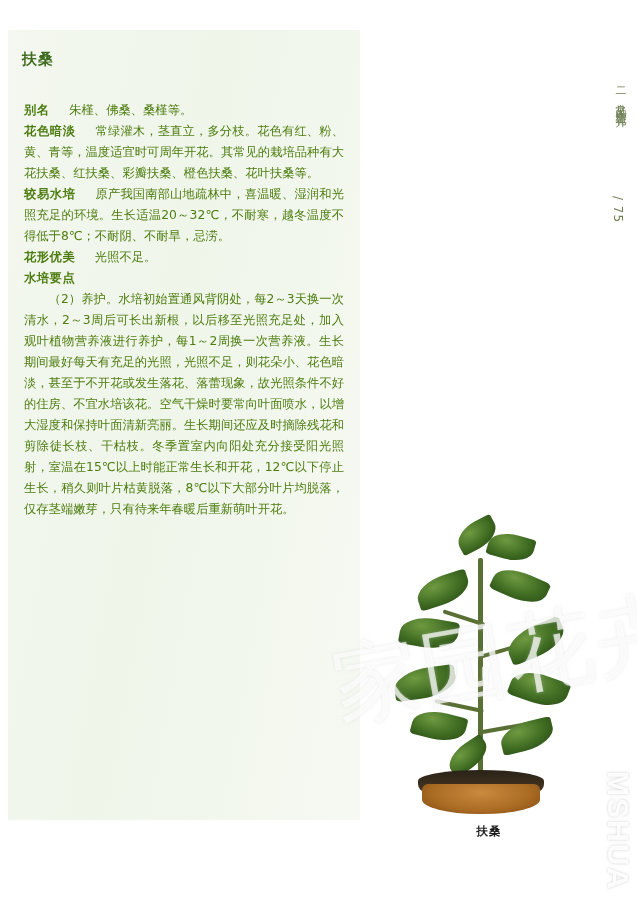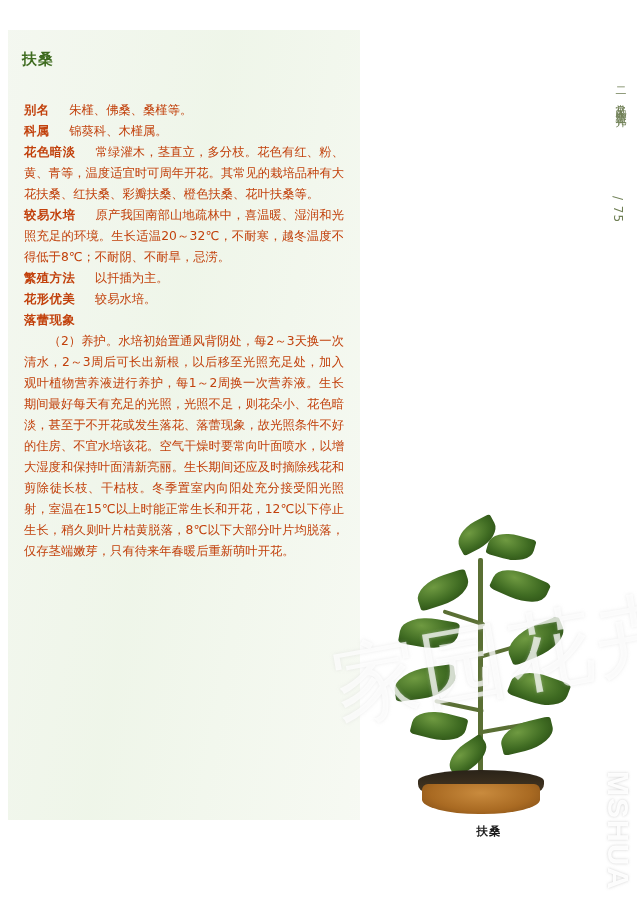--- a/index.html
+++ b/index.html
@@ -74,21 +74,21 @@
   }
 
   
   #body {
     position: absolute;
     left: 24px;
     top: 100px;
     width: 320px;
     font-size: 12.3px;
     line-height: 21px;
-    color: #c2410c;
+    color: #4d7c0f;
     text-align: justify;
   }
   #body p {
     margin: 0;
     text-indent: 2em;
   }
   #body p.noindent {
     text-indent: 0;
   }
   #body .lbl {
@@ -187,32 +187,30 @@
   <div id="text-panel"></div>
 
   <div id="margin-head">二 常见的水培花卉</div>
   <div id="page-number">/ 75</div>
 
   <div id="title">扶桑</div>
 
   <div id="body">
     <p class="noindent"><span class="lbl">别名</span><span class="gap"></span><span>朱槿、佛桑、桑槿等。</span></p>
 
-    <p class="noindent"><span class="lbl">科属</span><span class="gap"></span><span>锦葵科、木槿属。</span></p>
 
     <p class="noindent"><span class="lbl">花色暗淡</span><span class="gap"></span><span>常绿灌木，茎直立，多分枝。花色有红、粉、黄、青等，温度适宜时可周年开花。其常见的栽培品种有大花扶桑、红扶桑、彩瓣扶桑、橙色扶桑、花叶扶桑等。</span></p>
 
 
     <p class="noindent"><span class="lbl">较易水培</span><span class="gap"></span><span>原产我国南部山地疏林中，喜温暖、湿润和光照充足的环境。生长适温20～32℃，不耐寒，越冬温度不得低于8℃；不耐阴、不耐旱，忌涝。</span></p>
 
-    <p class="noindent"><span class="lbl">繁殖方法</span><span class="gap"></span><span>以扦插为主。</span></p>
-
-    <p class="noindent"><span class="lbl">花形优美</span><span class="gap"></span><span>较易水培。</span></p>
-
-    <p class="noindent"><span class="lbl">落蕾现象</span></p>
+
+    <p class="noindent"><span class="lbl">花形优美</span><span class="gap"></span><span>光照不足。</span></p>
+
+    <p class="noindent"><span class="lbl">水培要点</span></p>
 
 
     <p>（2）养护。水培初始置通风背阴处，每2～3天换一次清水，2～3周后可长出新根，以后移至光照充足处，加入观叶植物营养液进行养护，每1～2周换一次营养液。生长期间最好每天有充足的光照，光照不足，则花朵小、花色暗淡，甚至于不开花或发生落花、落蕾现象，故光照条件不好的住房、不宜水培该花。空气干燥时要常向叶面喷水，以增大湿度和保持叶面清新亮丽。生长期间还应及时摘除残花和剪除徒长枝、干枯枝。冬季置室内向阳处充分接受阳光照射，室温在15℃以上时能正常生长和开花，12℃以下停止生长，稍久则叶片枯黄脱落，8℃以下大部分叶片均脱落，仅存茎端嫩芽，只有待来年春暖后重新萌叶开花。</p>
   </div>
 
   <div id="photo">
     <div class="stem" style="left:118px; top:60px; width:5px; height:230px;"></div>
     <div class="stem" style="left:82px; top:118px; width:44px; height:4px; transform:rotate(18deg);"></div>
     <div class="stem" style="left:118px; top:150px; width:52px; height:4px; transform:rotate(-16deg);"></div>
     <div class="stem" style="left:74px; top:206px; width:50px; height:4px; transform:rotate(12deg);"></div>

